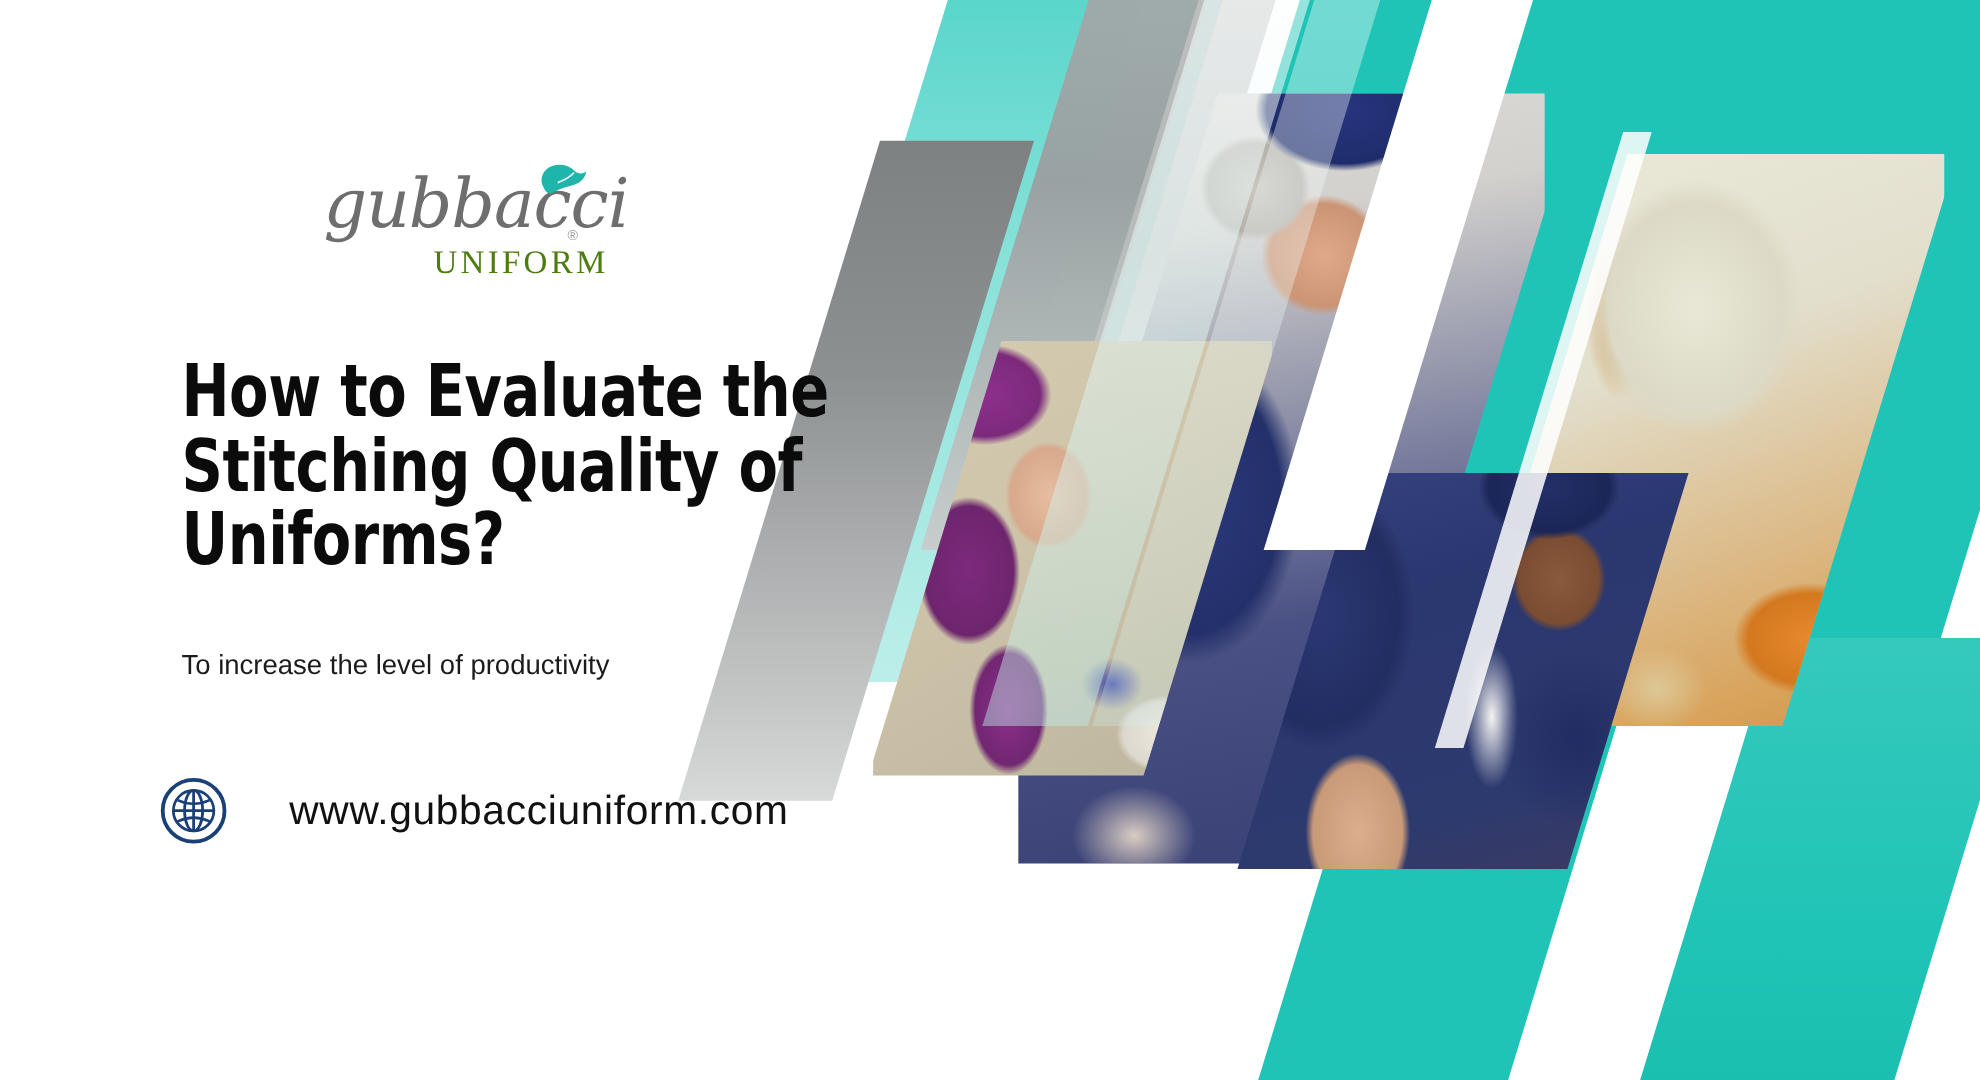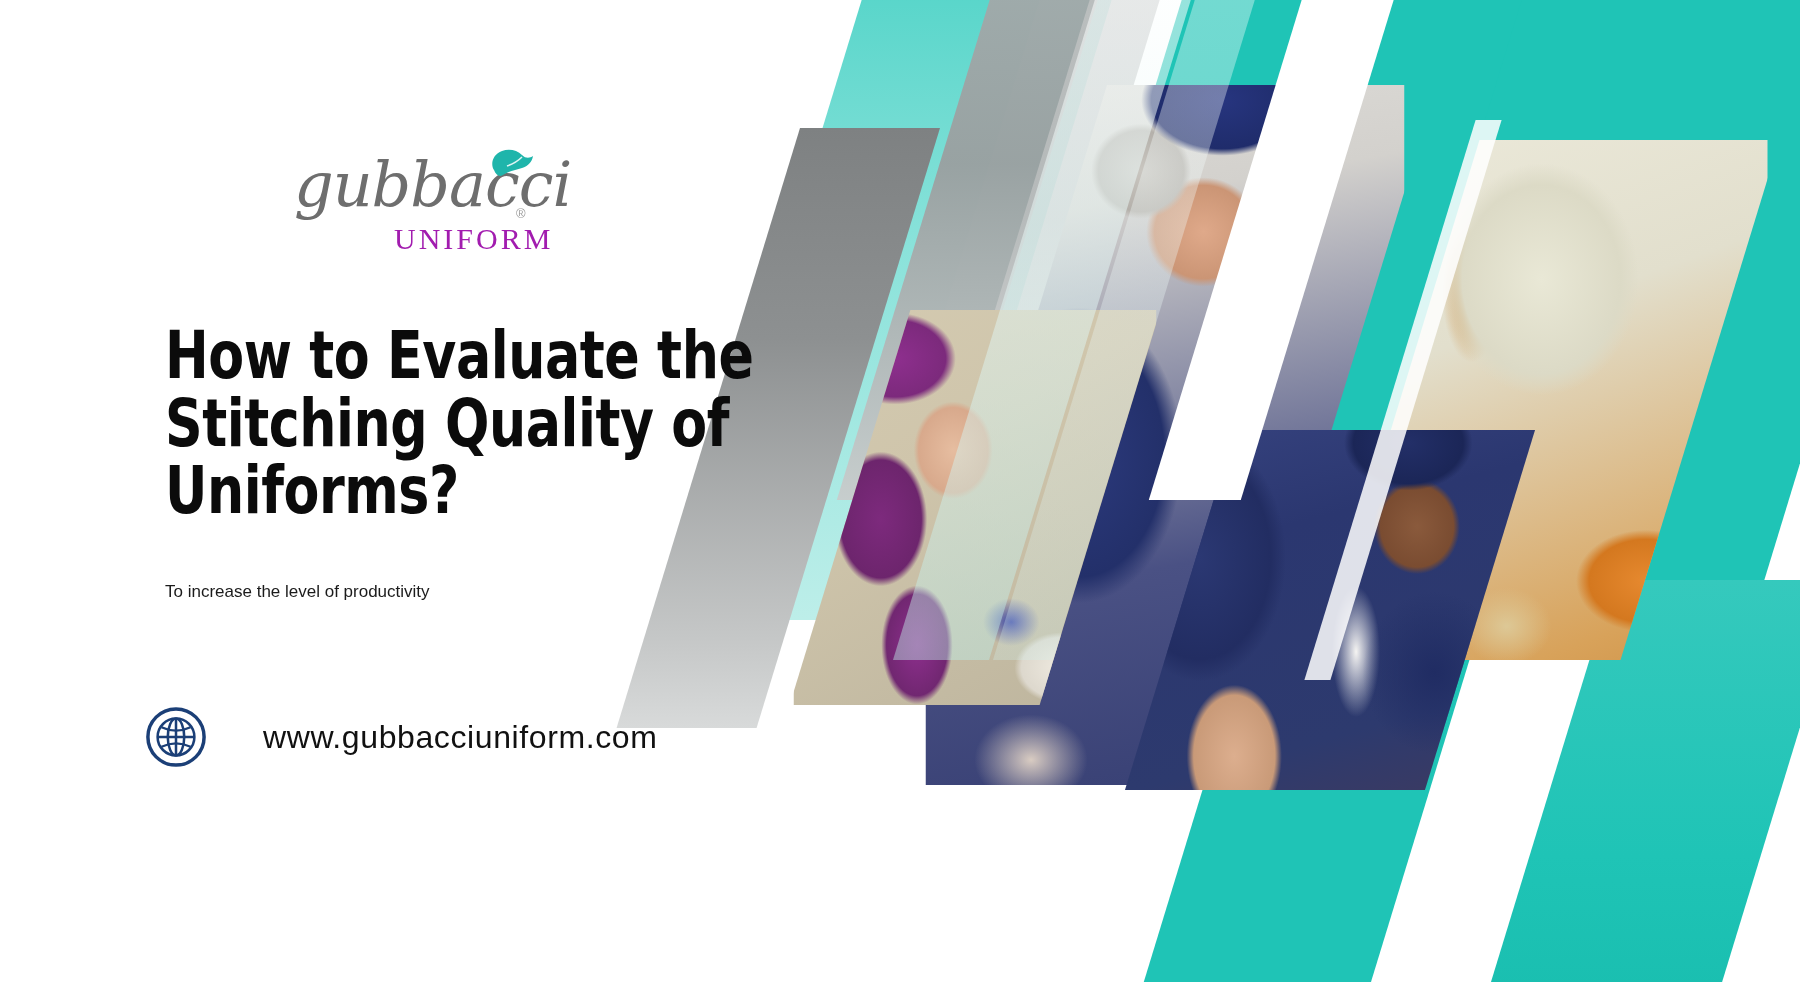--- a/index.html
+++ b/index.html
@@ -286,21 +286,21 @@
     top: -4px;
     width: 48px;
     height: 40px;
   }
   .logo-sub {
     position: absolute;
     left: 100px;
     top: 74px;
     font-size: 30px;
     letter-spacing: 3px;
-    color: #a21caf;
+    color: #4d7c0f;
     font-family: "Liberation Serif", serif;
   }
 
   
   .headline {
     position: absolute;
     left: 133px;
     top: 278px;
     width: 600px;
     font-family: "DejaVu Sans Condensed", "Liberation Sans Narrow", "Liberation Sans", sans-serif;
@@ -313,42 +313,42 @@
     transform-origin: left top;
   }
   .headline .ln { display: block; white-space: nowrap; }
 
   
   .subtitle {
     position: absolute;
     left: 133px;
     top: 563px;
     width: 520px;
-    font-size: 17px;
+    font-size: 25px;
     line-height: 1.38;
     color: #1b1b1b;
   }
   .subtitle .ln { display: block; }
 
   
   .web-row {
     position: absolute;
     left: 113px;
     top: 706px;
     display: flex;
     align-items: center;
     gap: 56px;
   }
   .globe {
     width: 62px;
     height: 62px;
     flex: 0 0 auto;
   }
   .web-url {
-    font-size: 32px;
+    font-size: 37px;
     letter-spacing: .6px;
     color: #111111;
   }
 </style>
 </head>
 <body>
 
 <div class="poster">
 
   <div class="band band-teal-big"></div>

